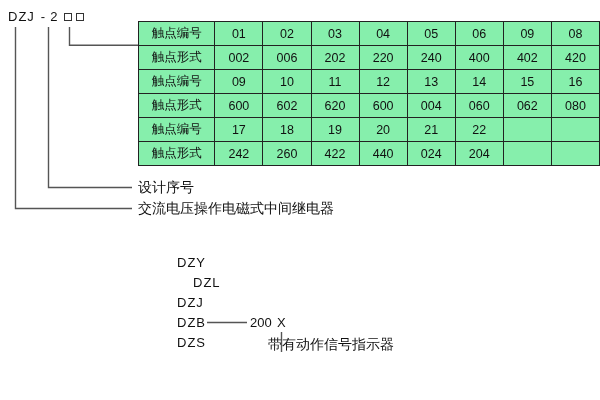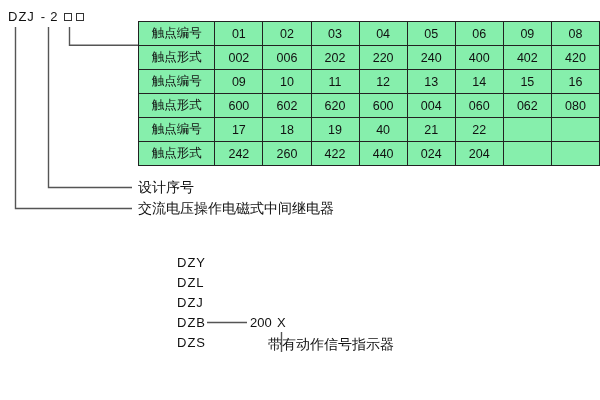--- a/index.html
+++ b/index.html
@@ -47,21 +47,21 @@
     white-space: nowrap;
   }
   .callout.design { left: 138px; top: 180px; }
   .callout.relay  { left: 138px; top: 201px; }
   
   .legend-item {
     position: absolute; left: 177px;
     font-size: 13px; line-height: 16px; letter-spacing: 1px;
     white-space: nowrap;
   }
-  .li-0 { top: 255px; } .li-1 { top: 275px; } .li-2 { top: 295px; }
+  .li-0 { top: 255px; } .li-1 { top: 275px; margin-left: 16px; } .li-2 { top: 295px; }
   .li-3 { top: 315px; } .li-4 { top: 335px; } .li-5 { top: 374px; margin-top: 44px; }
   .dzb-number { position: absolute; left: 250px; top: 315px; font-size: 13px; line-height: 16px; }
   .dzb-suffix { position: absolute; left: 277px; top: 315px; font-size: 13px; line-height: 16px; }
   .indicator-note {
     position: absolute; left: 268px; top: 337px;
     font-size: 14px; line-height: 15px; white-space: nowrap;
   }
 </style>
 </head>
 <body>
@@ -128,21 +128,21 @@
         <td class="val">004</td>
         <td class="val">060</td>
         <td class="val">062</td>
         <td class="val">080</td>
       </tr>
       <tr>
         <td class="lbl">触点编号</td>
         <td class="val">17</td>
         <td class="val">18</td>
         <td class="val">19</td>
-        <td class="val">40</td>
+        <td class="val">20</td>
         <td class="val">21</td>
         <td class="val">22</td>
         <td class="val"></td>
         <td class="val"></td>
       </tr>
       <tr>
         <td class="lbl">触点形式</td>
         <td class="val">242</td>
         <td class="val">260</td>
         <td class="val">422</td>

